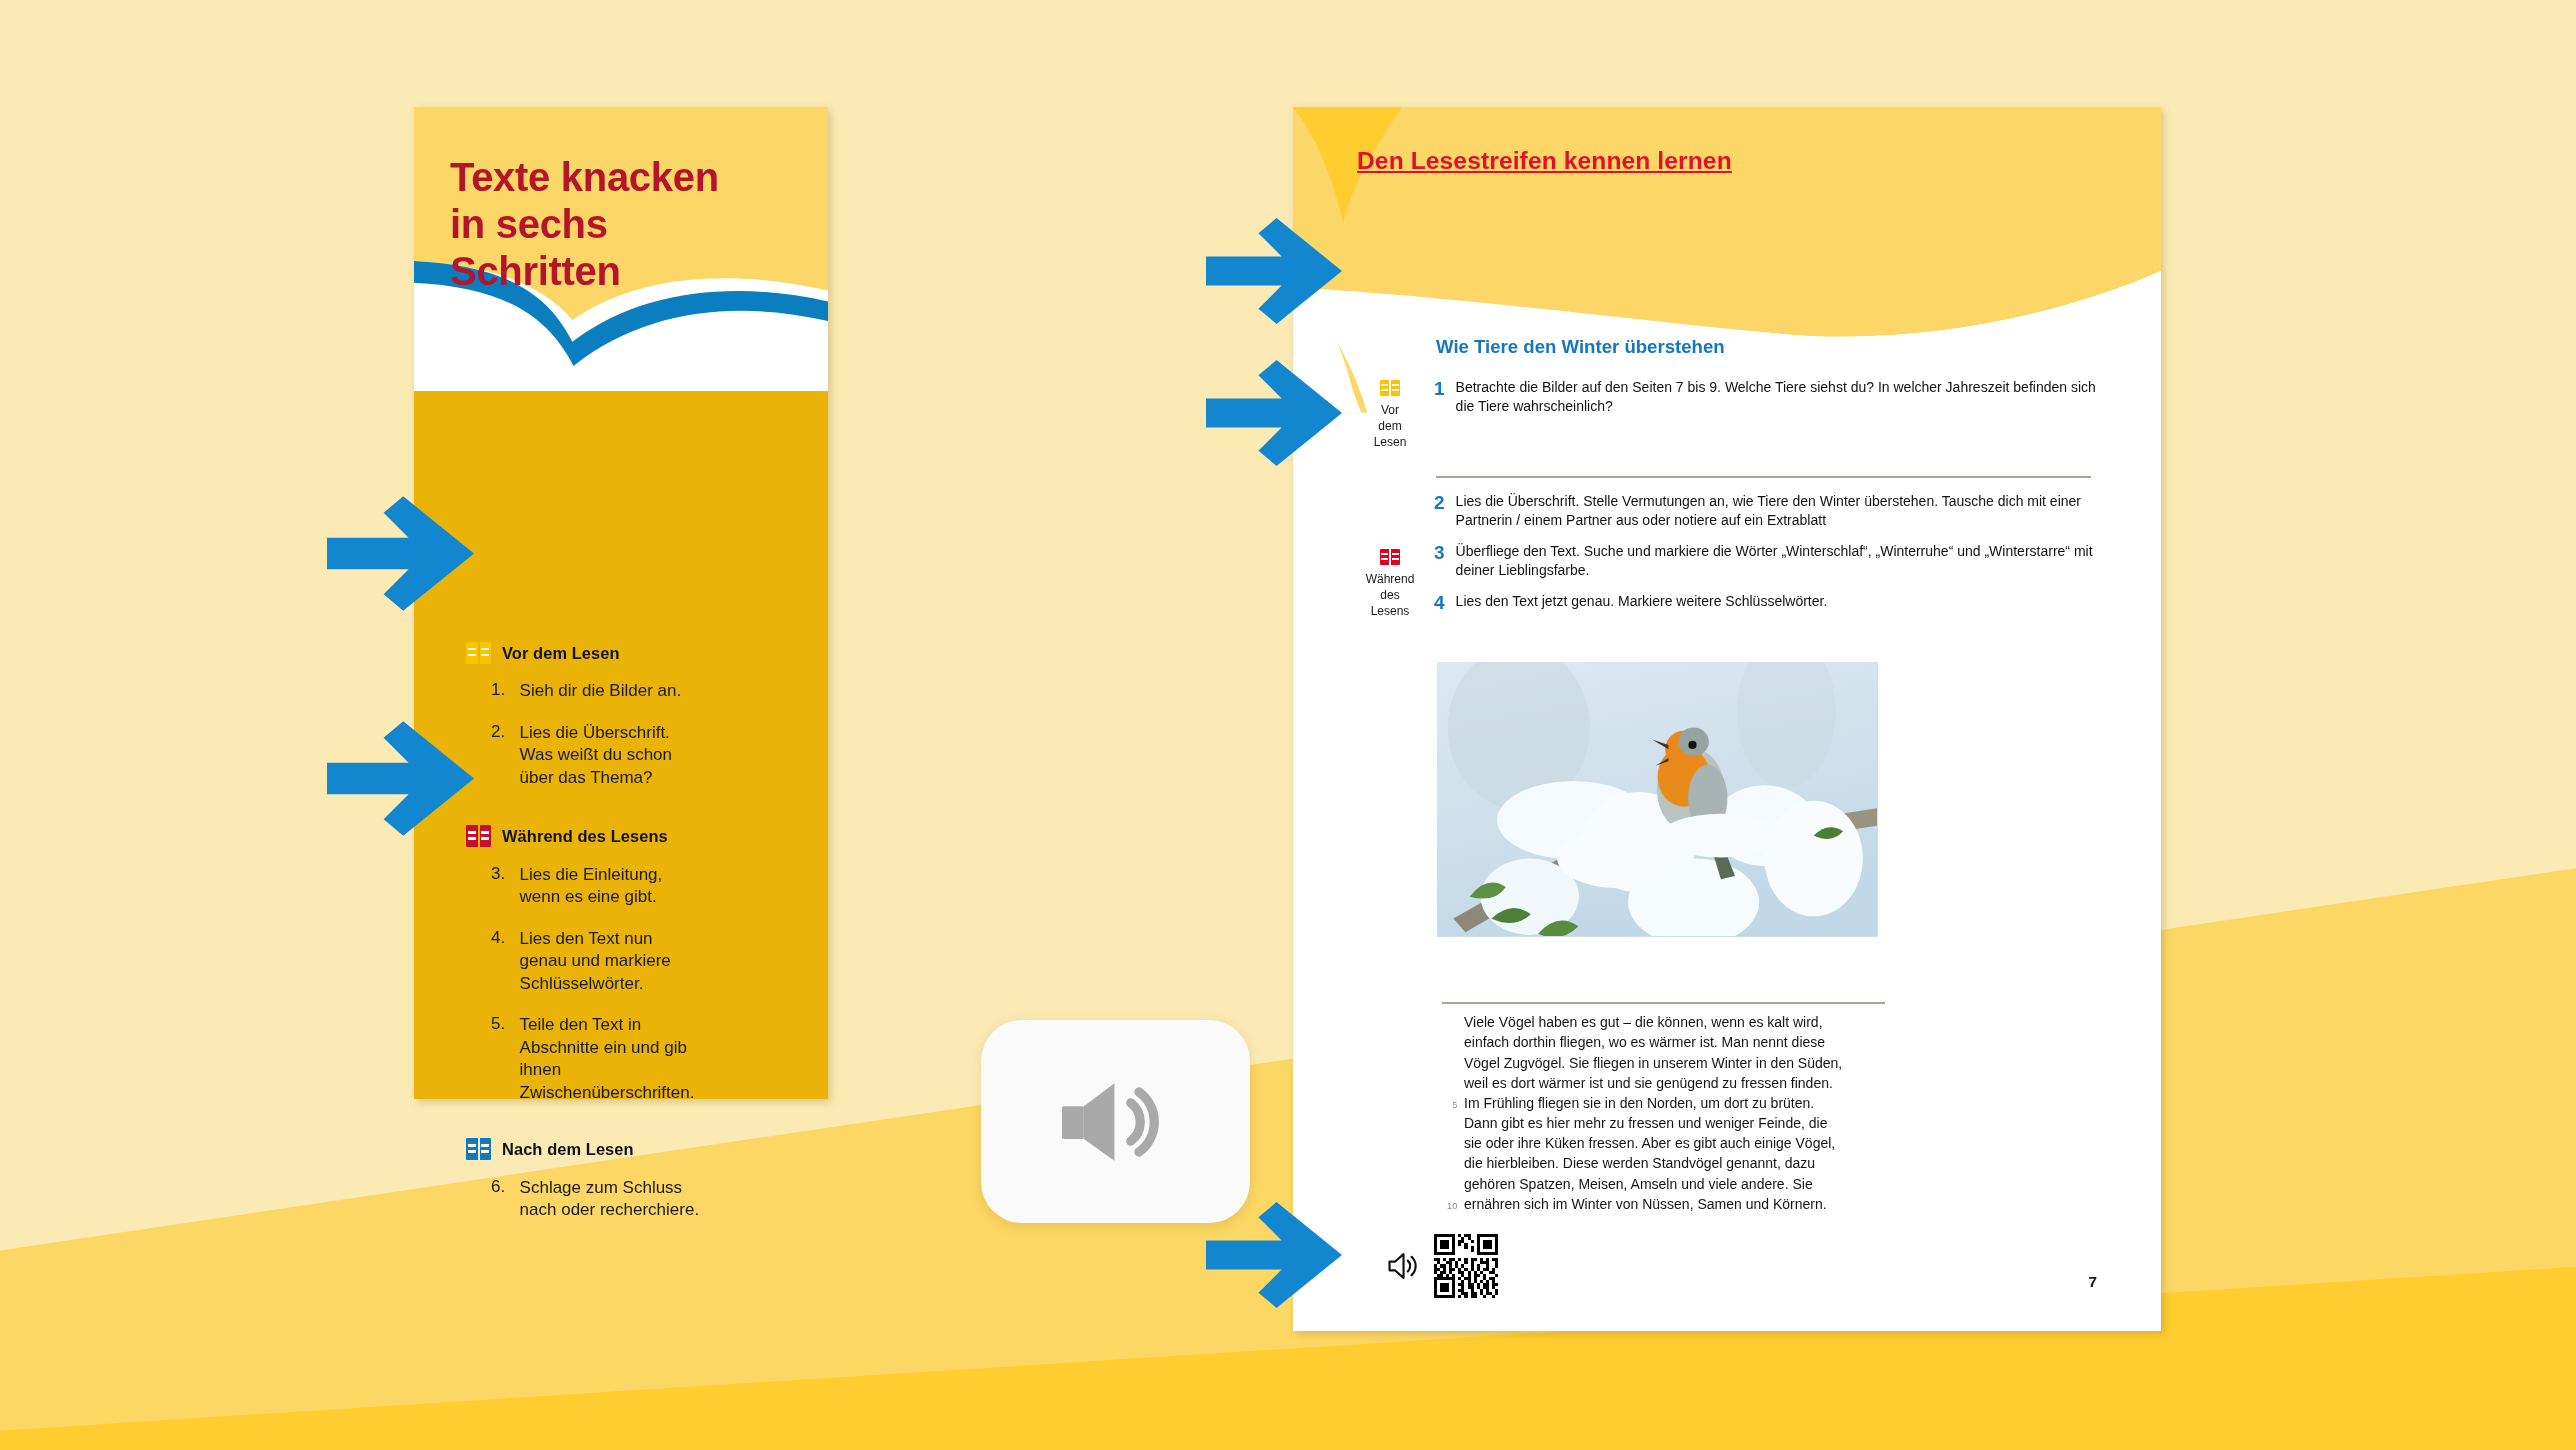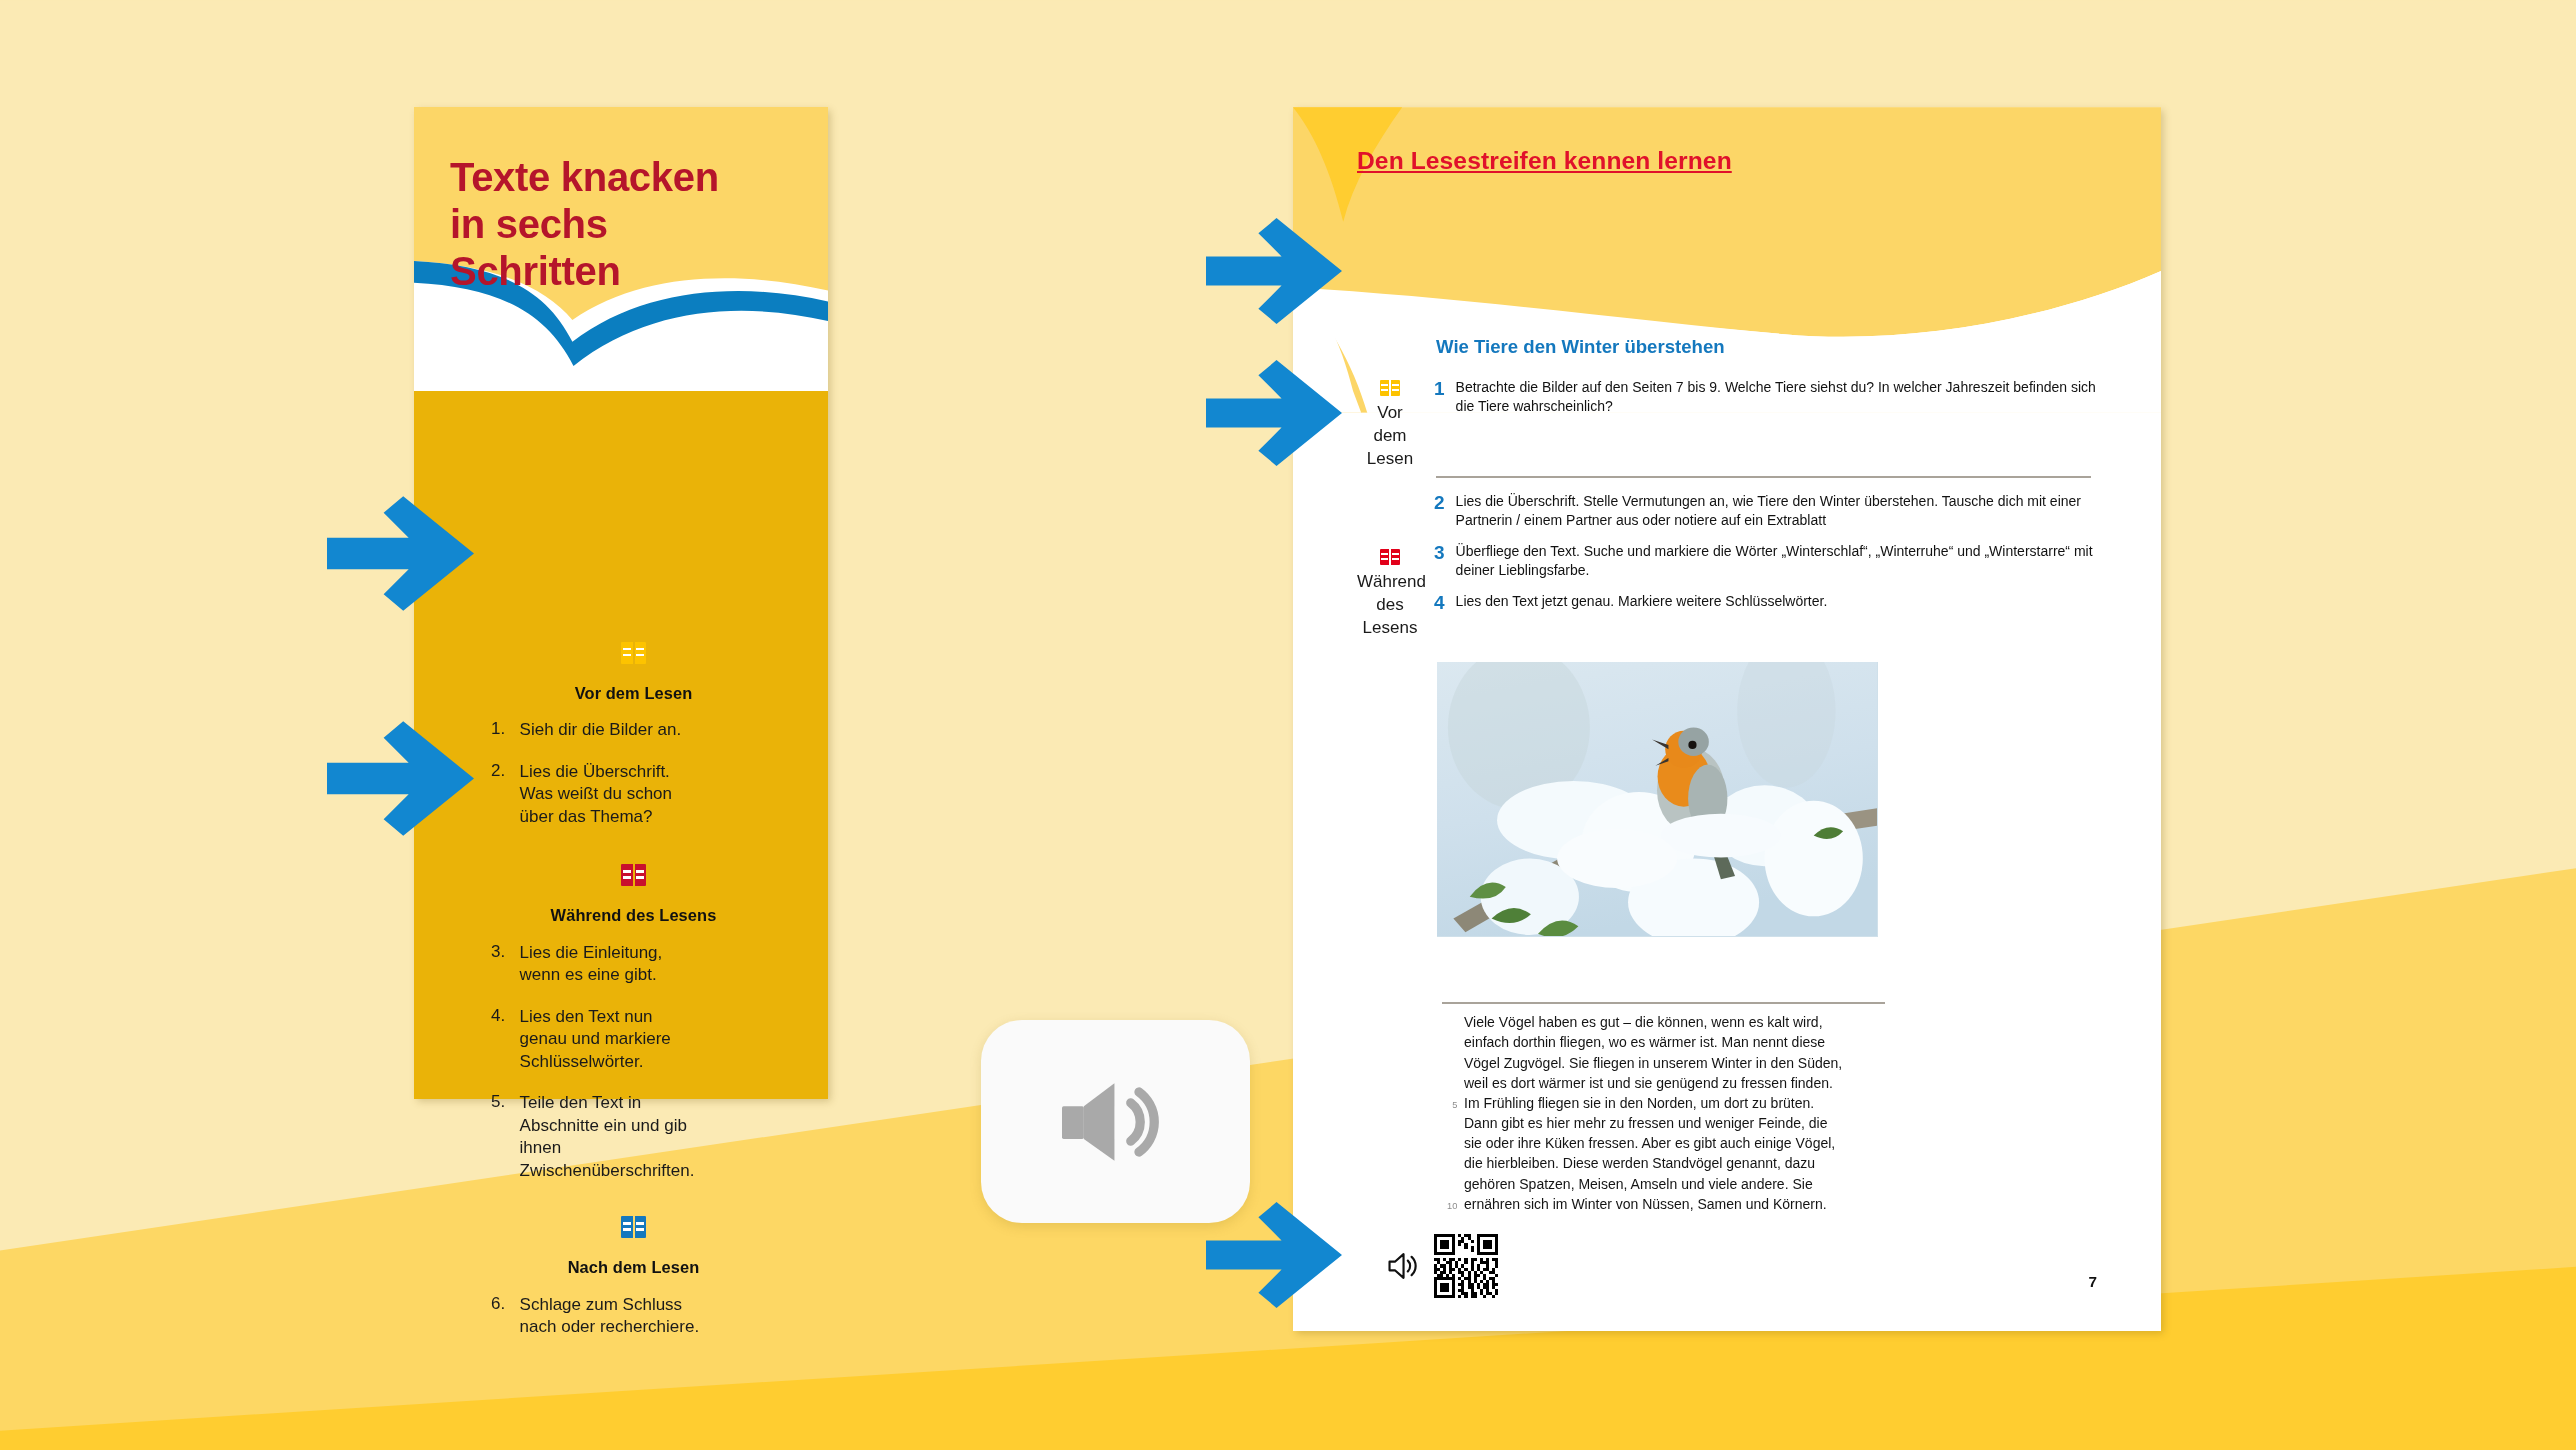--- a/index.html
+++ b/index.html
@@ -24,21 +24,21 @@
   }
   .card-left-title{
     position:absolute; left:36px; top:47px; width:339px;
     color:#b5152b; font-weight:bold; font-size:40px; line-height:1.18;
     letter-spacing:-0.3px; z-index:3;
   }
   .card-left-title span{display:block;}
   .steps{ position:absolute; left:0; top:535px; width:100%; padding:0 27px; }
 
   .grp{ margin-bottom:0; }
-  .grp-head{ display:flex; align-items:center; gap:20px; margin-left:25px;flex-direction:column; }
+  .grp-head{ display:flex; align-items:center; gap:11px; margin-left:25px; }
   .grp-head .bookicon{ flex:0 0 auto; }
   .grp-head .lbl{ font-size:16.4px; font-weight:bold; color:#111; letter-spacing:0.1px;}
   .grp-items{ margin-top:16.4px; margin-left:50px; }
   .grp-item{ display:flex; gap:7.6px; margin-bottom:18.6px; }
   .grp-item .num{ font-size:17px; color:#1a1a1a; min-width:21px; }
   .grp-item .txt{ font-size:17px; color:#1a1a1a; line-height:1.33; }
 
   
   .bookicon{ width:25px; height:22px; position:relative; display:inline-block; }
   .bookicon i{
@@ -68,21 +68,21 @@
     position:absolute; left:143px; top:229px; color:#1478be;
     font-size:18.6px; font-weight:bold; z-index:3;
   }
 
   .rail{ position:absolute; left:64px; top:273px; width:66px; }
   .rail-block{ position:absolute; width:66px; text-align:center; }
   .rail-block .bookicon{ width:19.7px; height:16.4px; margin:0 auto 3.3px; }
   .rail-block .bookicon i{ width:8.7px; height:16.4px; }
   .rail-block .bookicon i::before,.rail-block .bookicon i::after{ left:1.1px;width:6.6px;height:1.6px;}
   .rail-block .bookicon i::before{top:4.4px;} .rail-block .bookicon i::after{top:9.3px;}
-  .rail-block .rl{ font-size:17px; color:#1a1a1a; line-height:1.35; }
+  .rail-block .rl{ font-size:12px; color:#1a1a1a; line-height:1.35; }
 
   .tasks{ position:absolute; left:141px; top:271px; width:672px; }
   .task{ display:flex; gap:7.6px; margin-bottom:5.5px; }
   .task .tn{ color:#1478be; font-weight:bold; font-size:19px; line-height:1.12; min-width:14px;}
   .task .tt{ font-size:14px; color:#121212; line-height:1.36; }
   .rule{ height:1.6px; background:#a9a39a; margin:14px 0 14px 2.2px; width:655px; }
 
   .photo{
     position:absolute; left:143px; top:554px; width:443px; height:277px;
     border:1.6px solid #ffffff; overflow:hidden; background:#cfe0ea;

